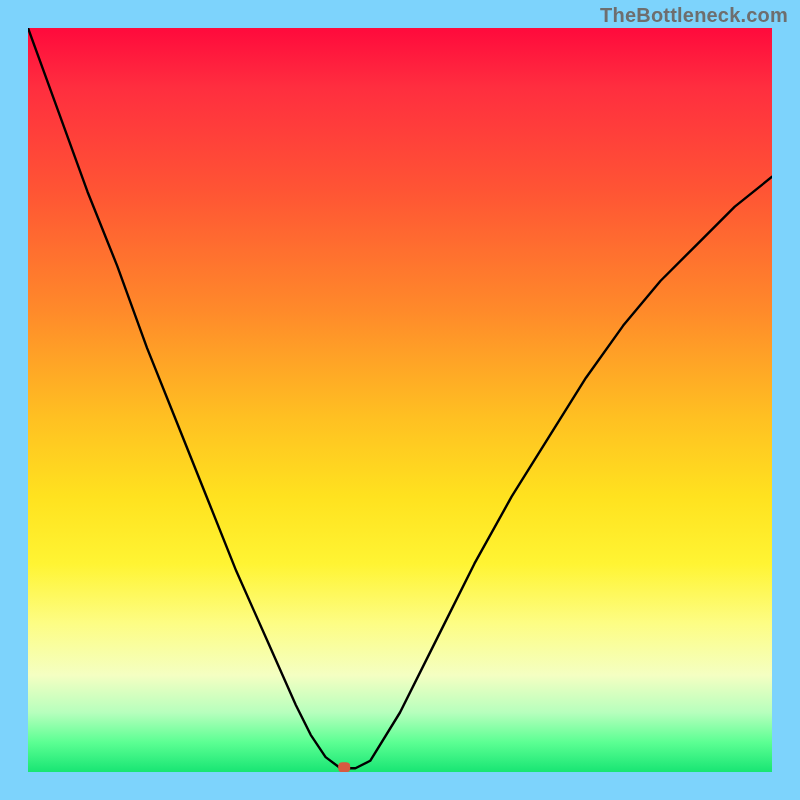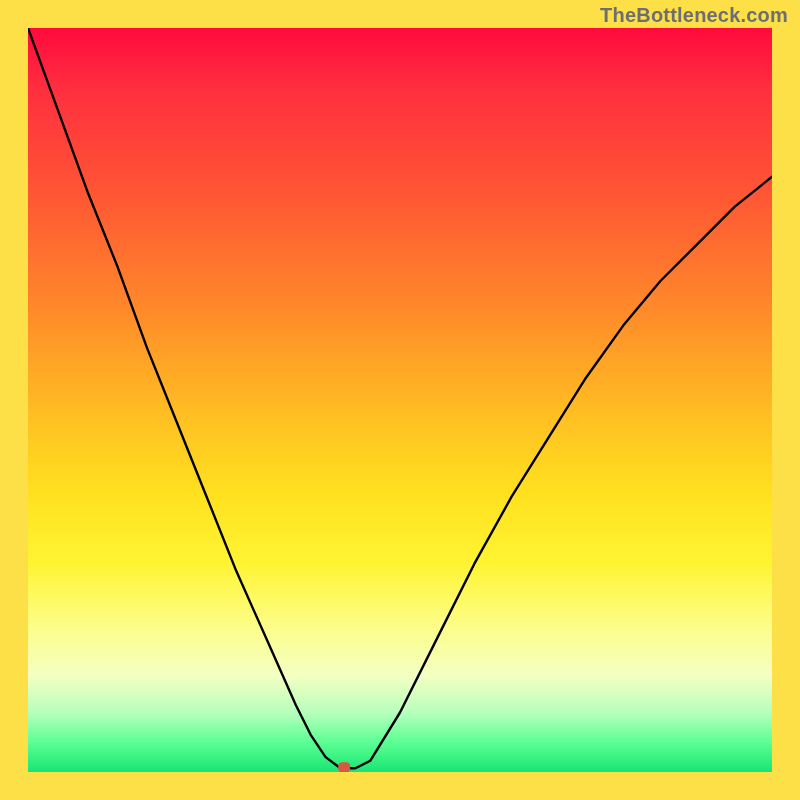--- a/index.html
+++ b/index.html
@@ -8,21 +8,21 @@
     width: 800px;
     height: 800px;
     background: #000;
     overflow: hidden;
     font-family: Arial, Helvetica, sans-serif;
   }
   .frame {
     position: relative;
     width: 800px;
     height: 800px;
-    background: #fde047;
+    background: #7dd3fc;
   }
   .watermark {
     position: absolute;
     top: 4px;
     right: 12px;
     font-size: 20px;
     font-weight: 600;
     color: #6e6e6e;
     letter-spacing: 0.2px;
     user-select: none;

